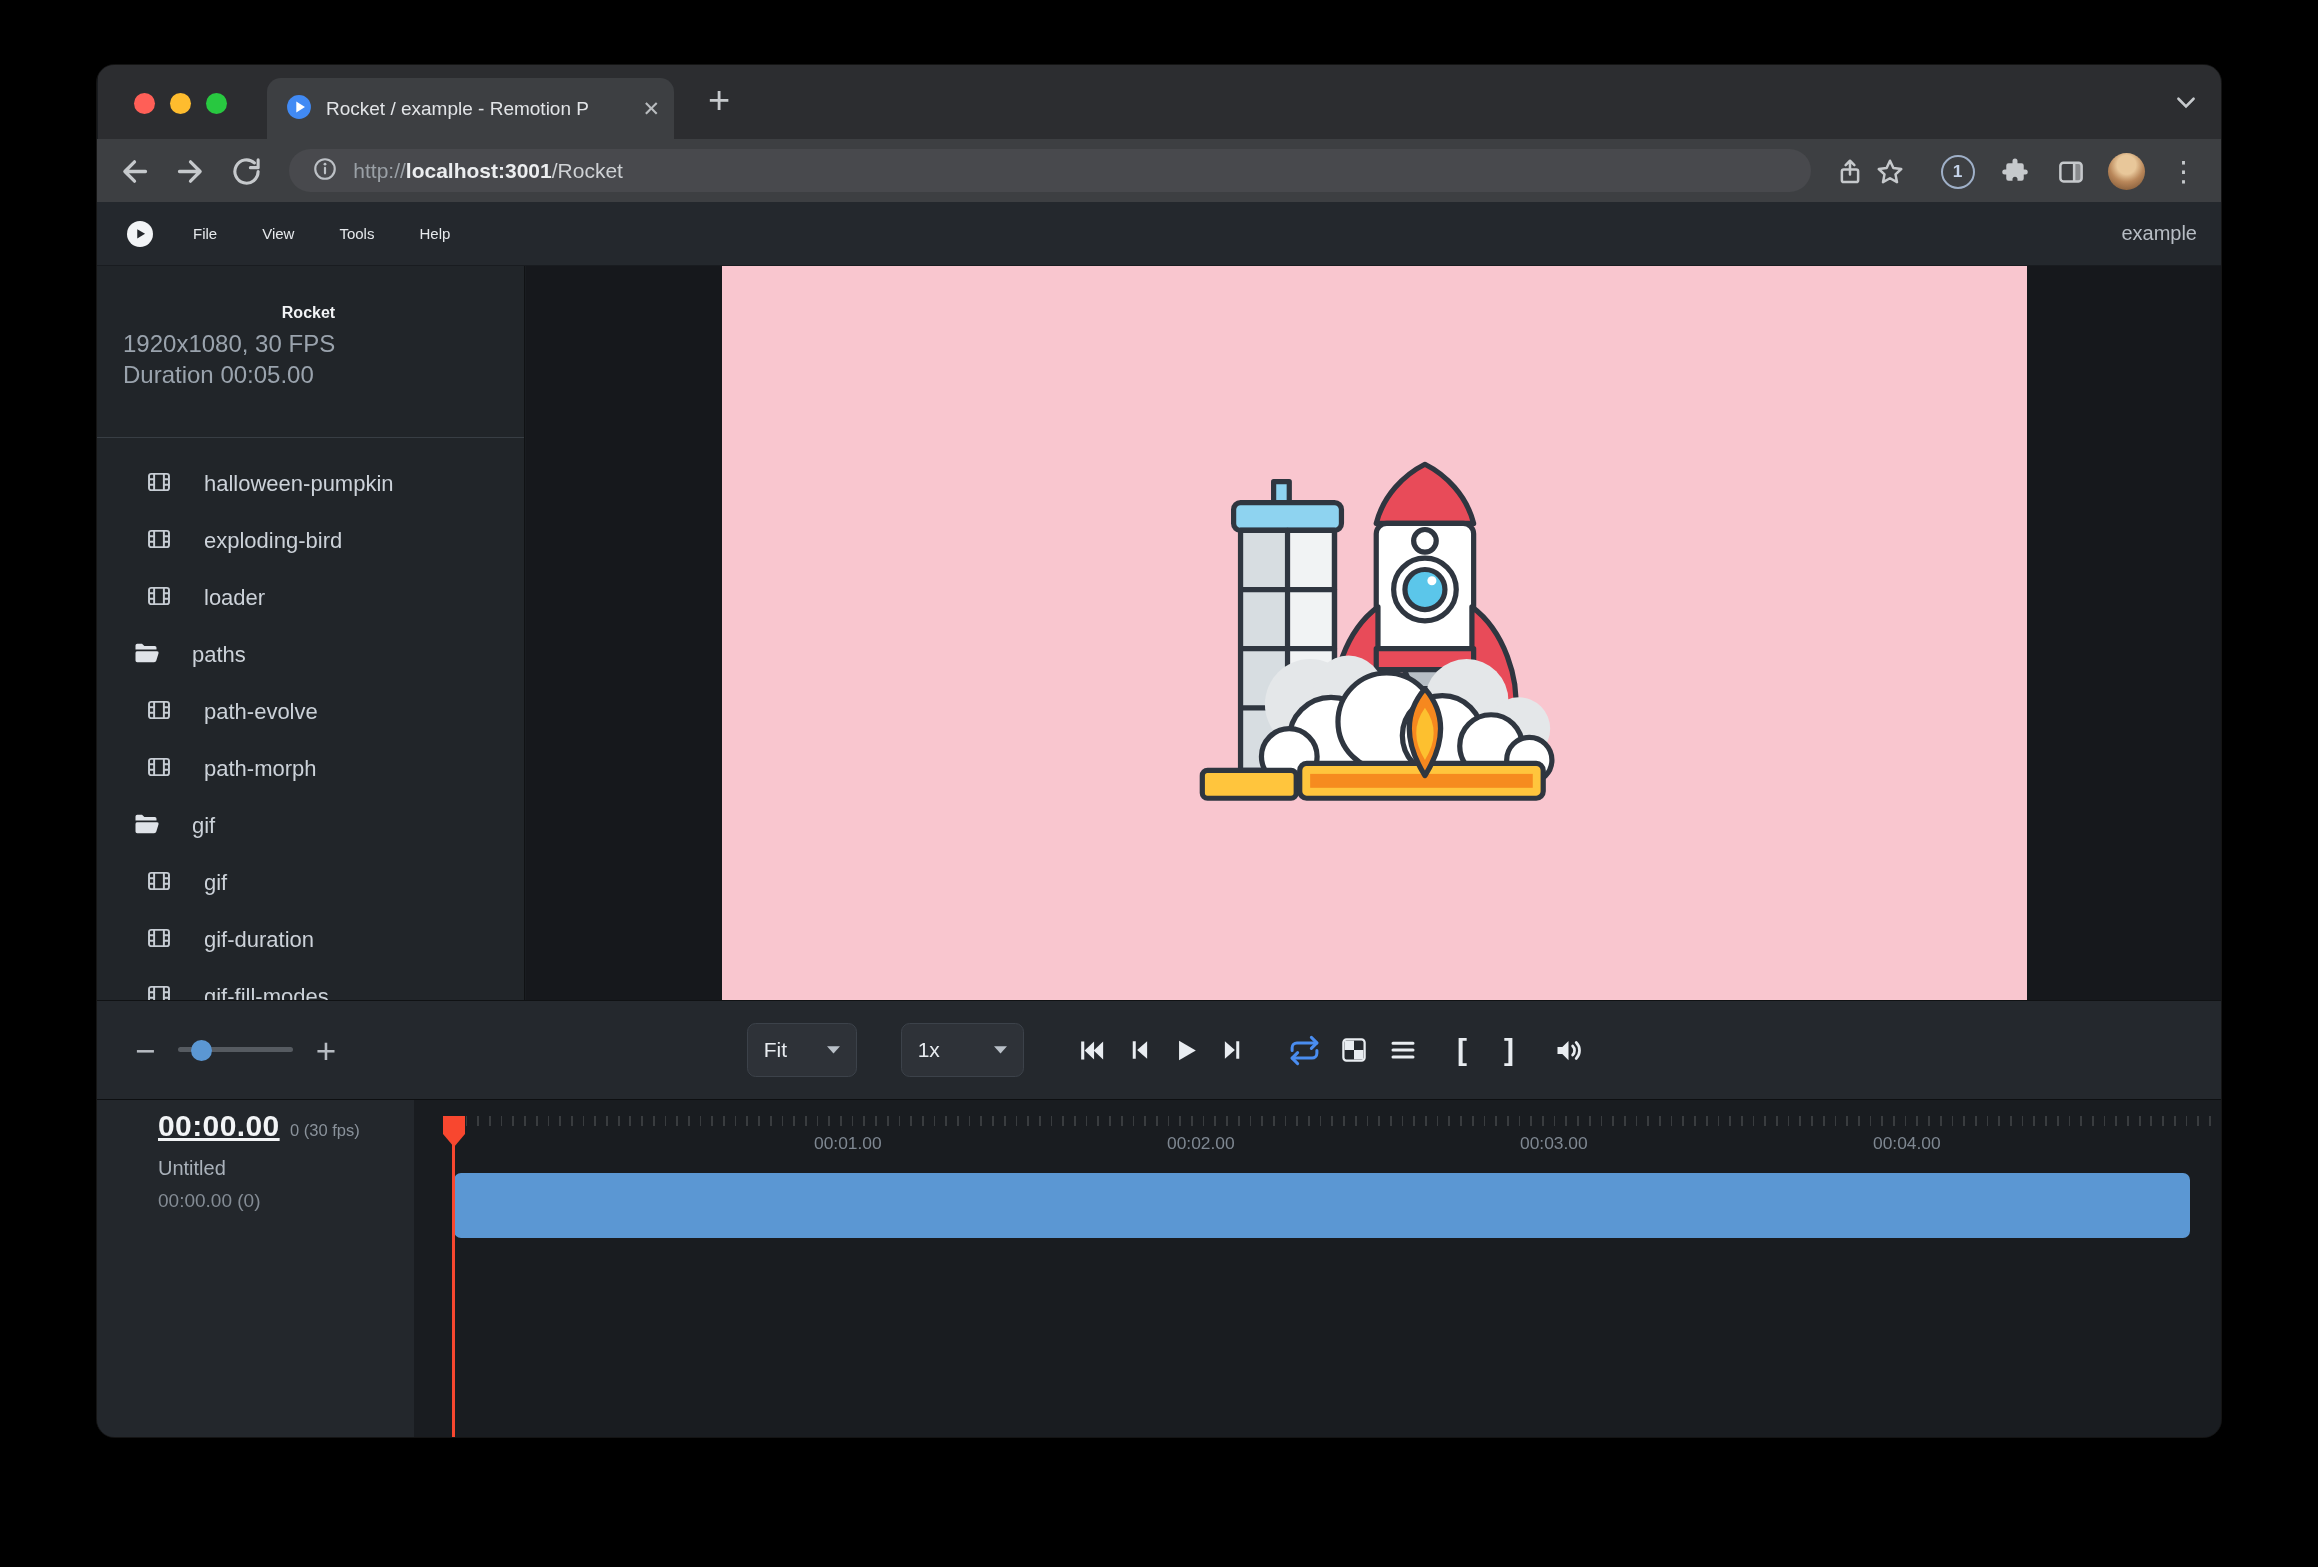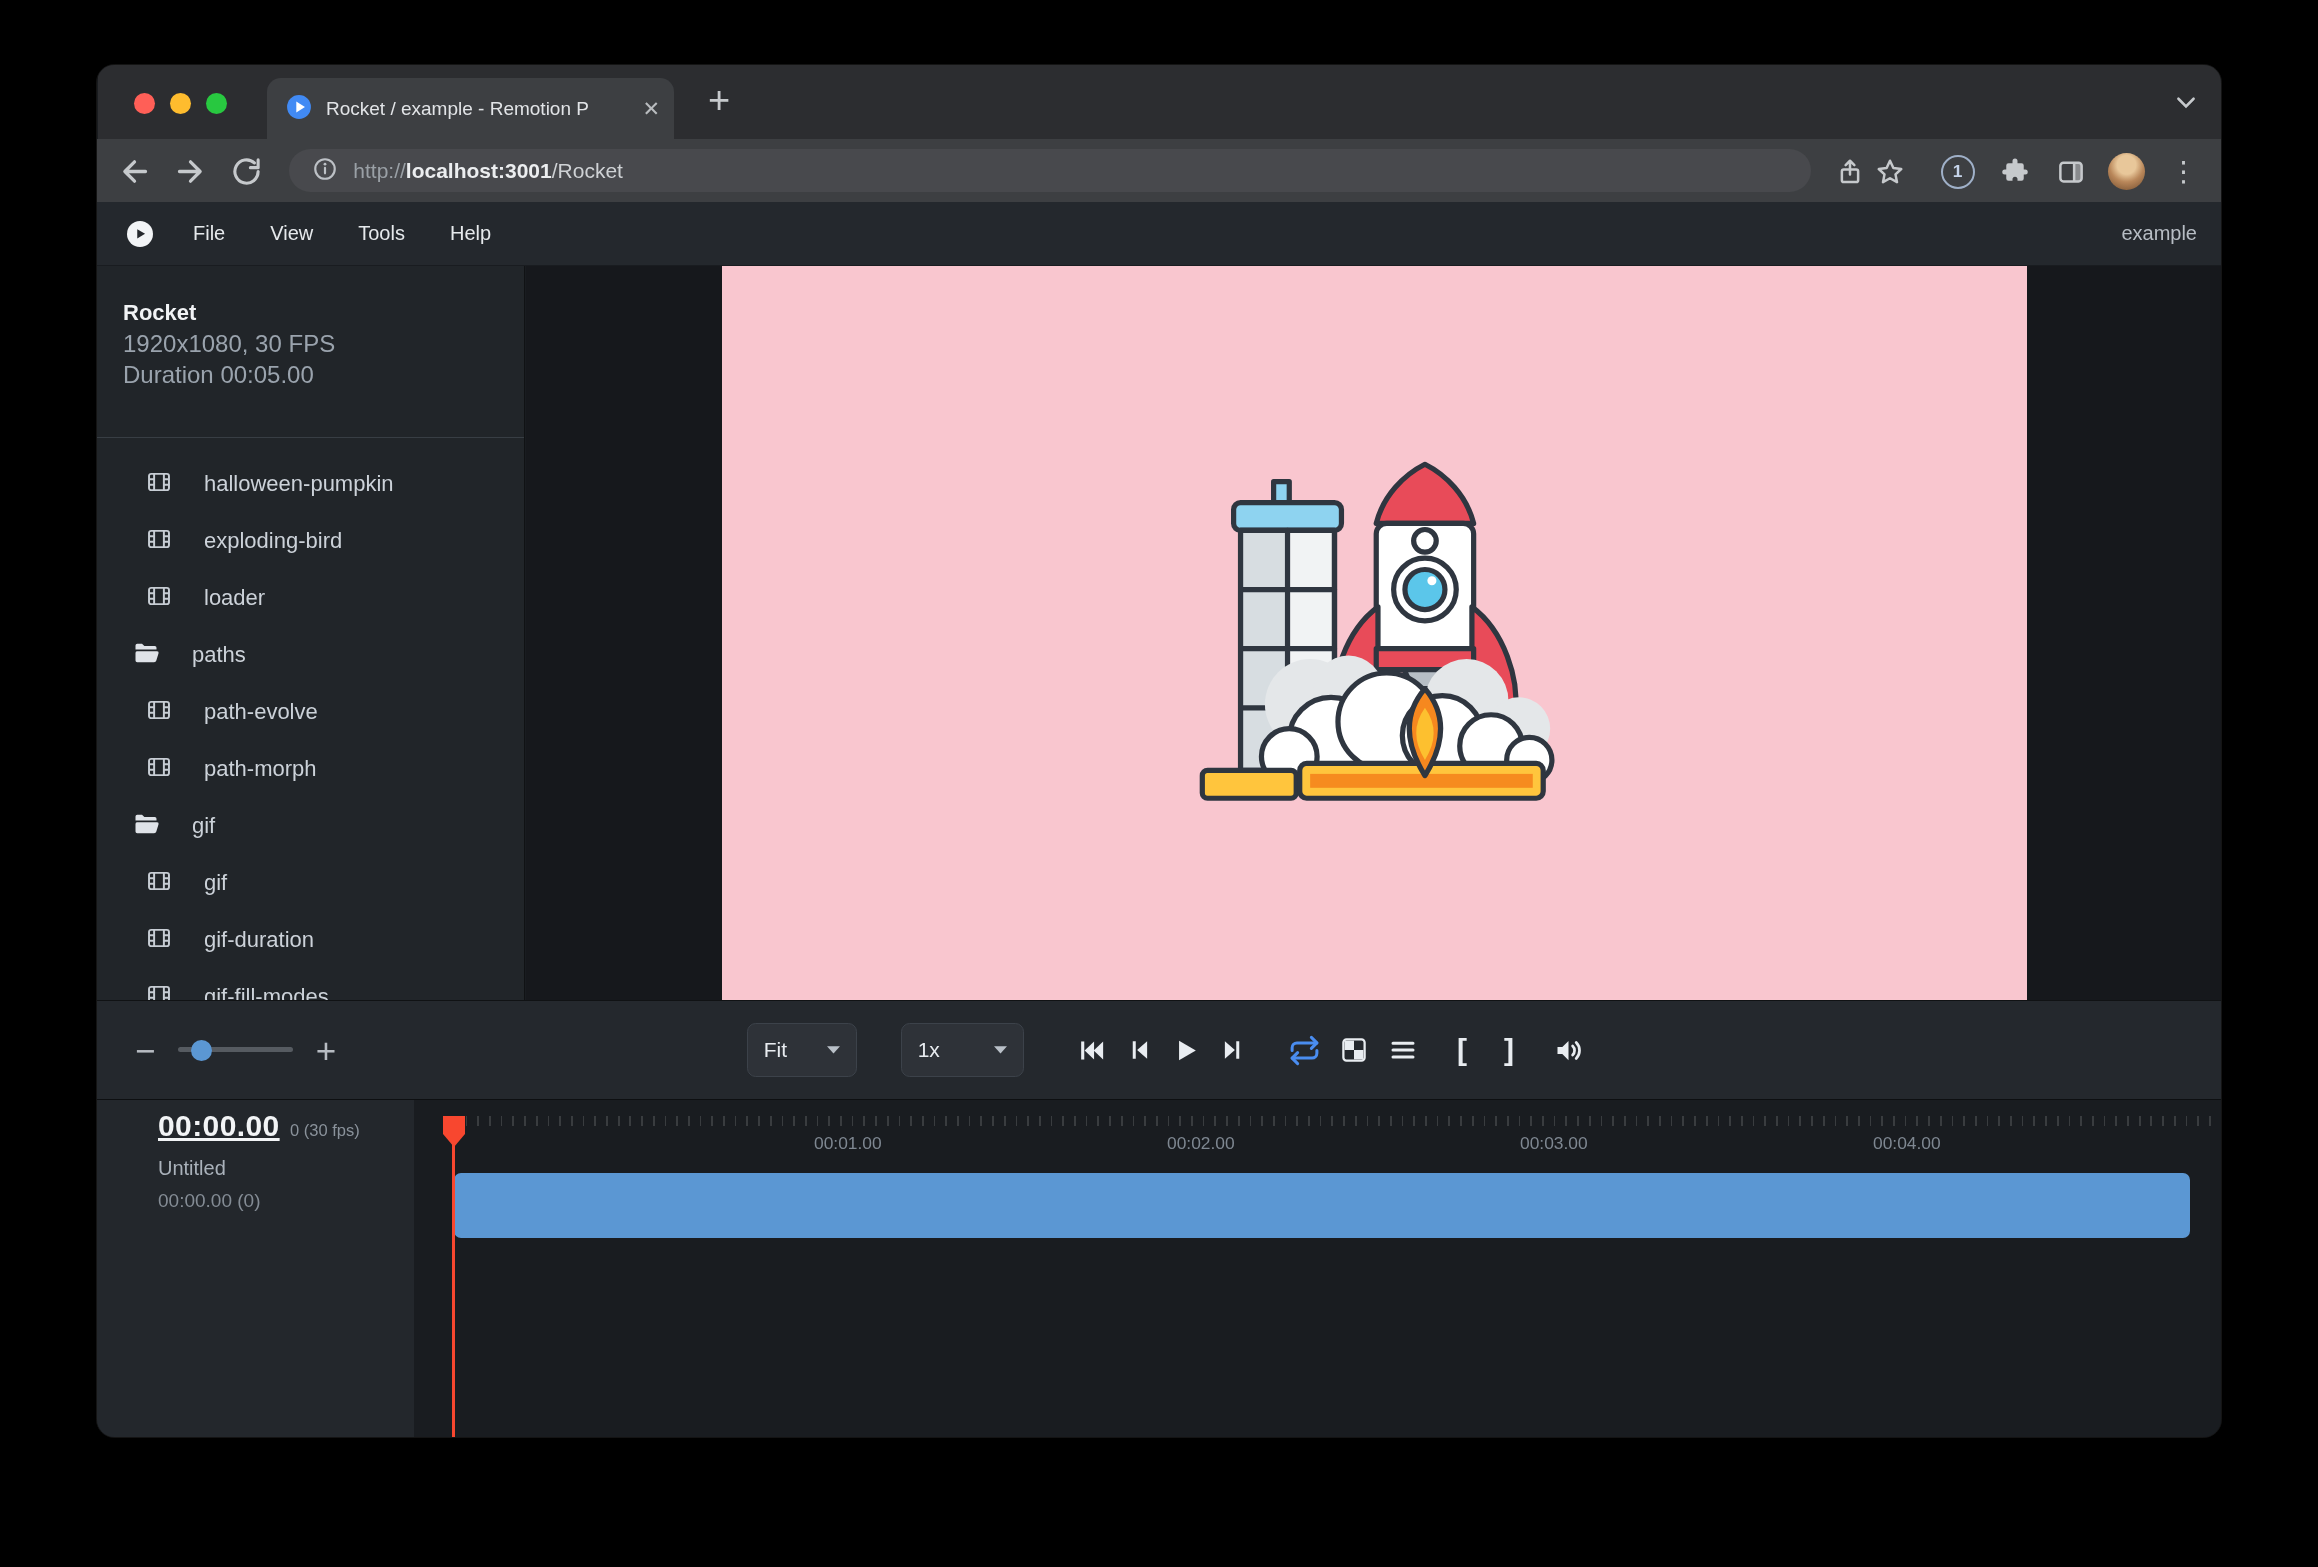--- a/index.html
+++ b/index.html
@@ -33,28 +33,28 @@
   .avatar{width:37px;height:37px;border-radius:50%;
     background:radial-gradient(circle at 50% 32%, #e8c79a 0 30%, #b9875a 55%, #6f4a2c 100%);}
   .moredots{font-size:28px;color:#c6c9cc;}
 
   
   .menubar{position:absolute;left:0;top:137px;width:100%;height:63px;background:#24282d;display:flex;
     align-items:center;box-sizing:border-box;padding:0 24px 0 30px;}
   .rlogo{width:26px;height:26px;border-radius:50%;background:#f2f4f6;display:flex;align-items:center;
     justify-content:center;margin-right:40px;}
   .rlogo svg{display:block}
-  .menu-item{font-size:20px;color:#e6e9ec;margin-right:45px;}
+  .menu-item{font-size:15px;color:#e6e9ec;margin-right:45px;}
   .menu-right{margin-left:auto;font-size:20px;color:#b7bdc4;}
 
   .main{position:absolute;left:0;top:201px;width:100%;height:734px;}
   .sidebar{position:absolute;left:0;top:0;width:428px;height:100%;background:#212529;
     border-right:0.9px solid #101214;overflow:hidden;box-sizing:border-box;}
   .comp-info{position:absolute;left:26px;top:31px;}
-  .comp-name{font-size:22px;font-weight:700;color:#f1f3f5;line-height:31px;}
+  .comp-name{font-size:16px;font-weight:700;color:#f1f3f5;line-height:31px;text-align:right;}
   .comp-line{font-size:24px;color:#9aa3ad;line-height:31px;}
   .side-divider{position:absolute;left:0;top:171px;width:100%;border-top:0.9px solid #383e44;}
   .side-list{position:absolute;left:0;top:189px;width:100%;}
   .side-item{height:57px;display:flex;align-items:center;gap:32px;padding-left:49px;}
   .side-item.folder{padding-left:35px;}
   .side-item .lbl{font-size:22px;color:#ccd2d9;white-space:nowrap;}
 
   .preview{position:absolute;left:429px;top:0;right:0;height:100%;background:#16181c;}
   .canvas{position:absolute;left:196px;top:0;width:1305px;height:734px;background:var(--canvas-pink,#f9c6cf);}
   .canvas svg{display:block;width:1305px;height:734px;}

